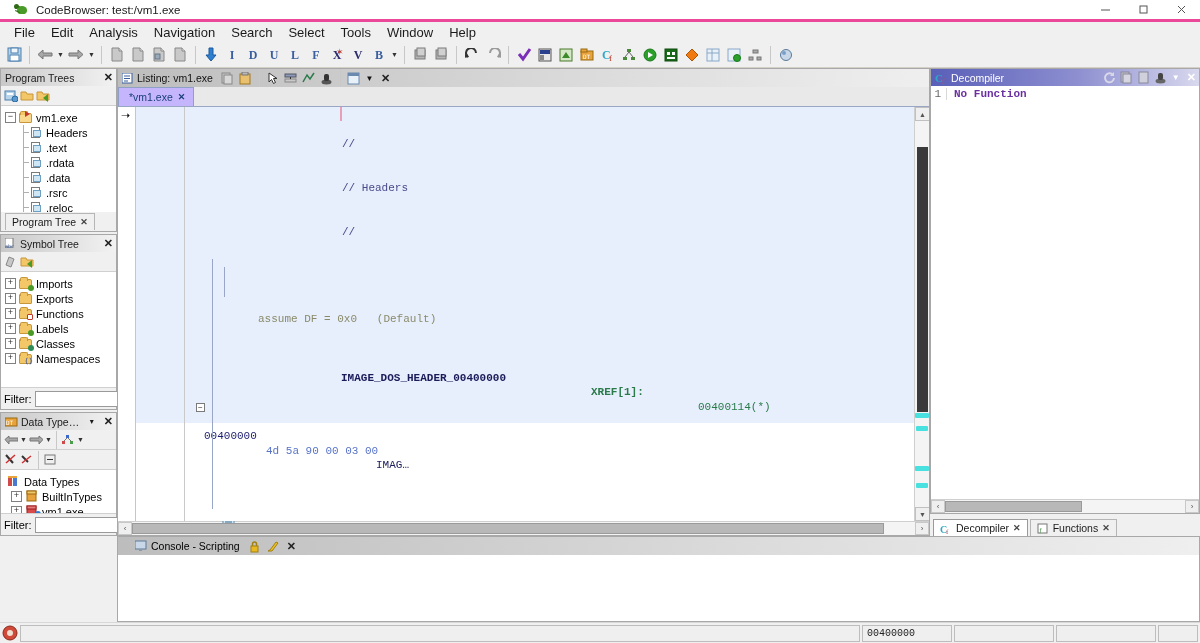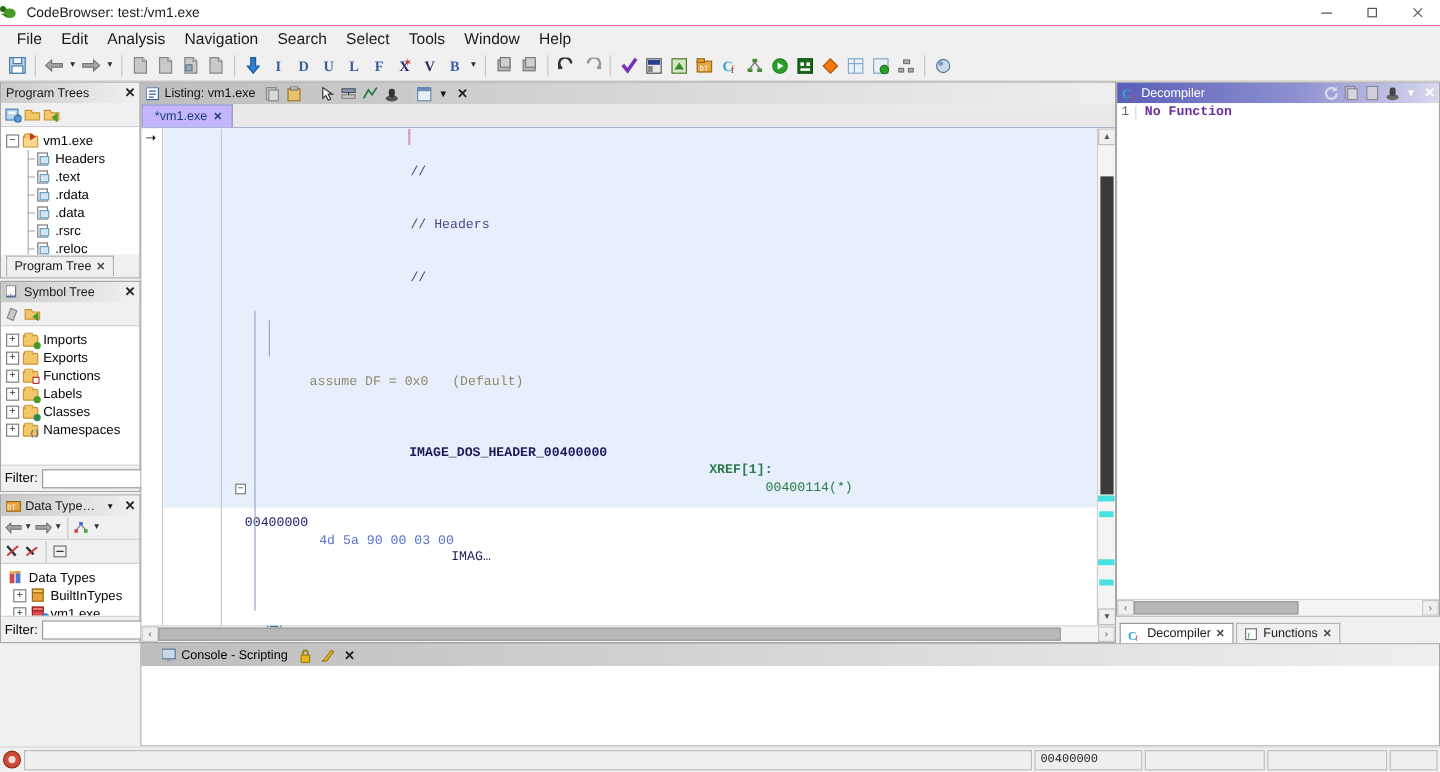--- a/index.html
+++ b/index.html
@@ -10,22 +10,22 @@
     background: #f0f0f0;
     font-family: "Liberation Sans", sans-serif;
     font-size: 11px;
     color: #000;
   }
   .app { width: 1200px; height: 643px; position: relative; display: flex; flex-direction: column; background:#f0f0f0; }
 
   
   .titlebar {
     height: 22px; min-height:22px; background: #ffffff;
-    display: flex; align-items: center; padding-left: 0;
-    border-bottom: 1px solid #ec4899;
+    display: flex; align-items: center; padding-left: 14px;
+    border-bottom: 3px solid #ec4899;
   }
   .titlebar .tb-icon { width: 16px; height: 16px; margin-right: 6px; position: relative; flex:none; }
   .tb-icon .bug-body { position:absolute; left:3px; top:4px; width:10px; height:8px; background:#4a9a28; border-radius:50% 50% 45% 45%; }
   .tb-icon .bug-head { position:absolute; left:0px; top:2px; width:5px; height:5px; background:#2f6a16; border-radius:50%; }
   .tb-icon .bug-leg { position:absolute; background:#2f6a16; height:1px; width:5px; }
   .titlebar .title-text { font-size: 11.5px; color:#202020; }
   .winbtns { margin-left: auto; display: flex; height:22px; }
   .winbtn { width: 38px; height: 22px; display:flex; align-items:center; justify-content:center; color:#555; font-size:12px; }
   .winbtn svg { display:block; }
 
@@ -777,21 +777,21 @@
 
             <div class="code-text">
               <div class="cl"><span class="sp c-cmt" style="left:206px">//</span></div>
               <div class="cl"><span class="sp c-cmt" style="left:206px">// Headers</span></div>
               <div class="cl"><span class="sp c-cmt" style="left:206px">//</span></div>
               <div class="cl"></div>
               <div class="cl"><span class="sp c-assume" style="left:122px">assume DF = 0x0   (Default)</span></div>
               <div class="cl">
                 <span class="sp c-plate" style="left:205px">IMAGE_DOS_HEADER_00400000</span>
                 <span class="sp c-xref" style="left:455px">XREF[1]:</span>
-                <span class="sp c-xref" style="left:502px;font-weight:normal">00400114(*)</span>
+                <span class="sp c-xref" style="left:562px;font-weight:normal">00400114(*)</span>
               </div>
               <div class="cl">
                 <span class="fold" style="left:60px; top:3px">−</span>
                 <span class="sp c-addr" style="left:68px">00400000</span>
                 <span class="sp c-byte" style="left:130px">4d 5a 90 00 03 00</span>
                 <span class="sp c-mnem" style="left:240px">IMAG…</span>
               </div>
               
               
               

